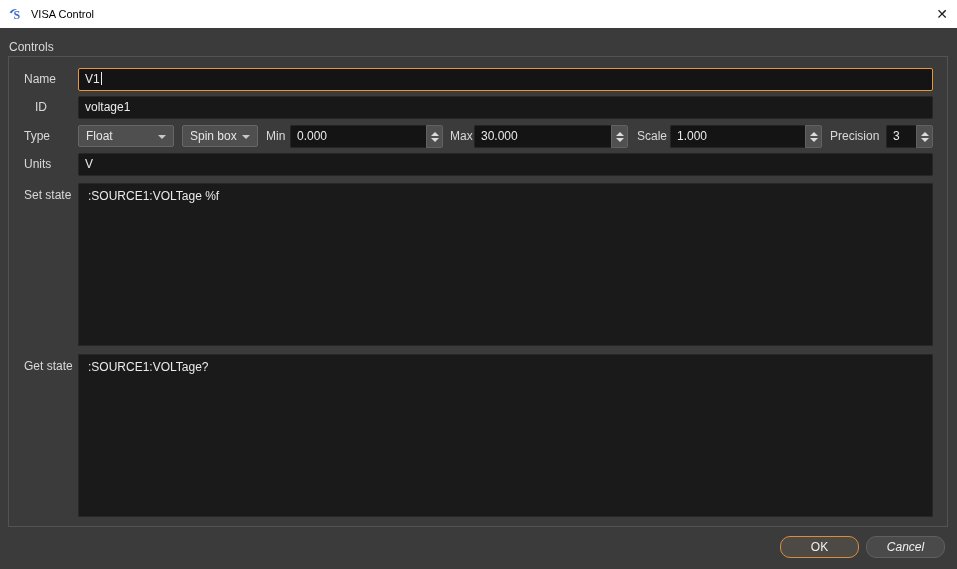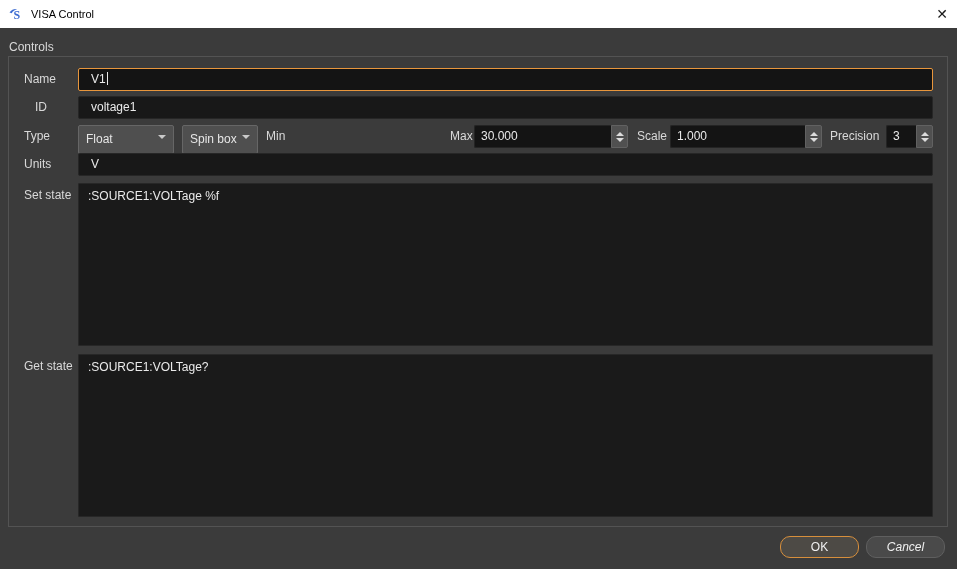--- a/index.html
+++ b/index.html
@@ -33,42 +33,42 @@
     position: absolute; left: 8px; top: 56px; width: 940px; height: 471px;
     border: 1px solid #535353; background: #3b3b3b;
   }
 
   .field-label { position: absolute; color: #d9d9d9; line-height: 23px; height: 23px; }
 
   .text-input {
     position: absolute; height: 23px;
     background: #181818; color: #eaeaea;
     border: 1px solid #262626; border-radius: 2px;
-    line-height: 21px; padding: 0 12px;
+    line-height: 21px; padding: 0 6px;
     white-space: pre; overflow: hidden;
   }
   .text-input.focused { border: 1px solid #e8963c; background: #141414; }
   .caret {
     display: inline-block; width: 1px; height: 13px;
     background: #eaeaea; vertical-align: -2px; margin-left: 1px;
   }
 
   .textarea {
     position: absolute; width: 855px;
     background: #1a1a1a; color: #eaeaea;
     border: 1px solid #272727; border-radius: 1px;
     padding: 4px 9px; line-height: 16px; white-space: pre-wrap;
   }
 
   
   .combo {
-    position: absolute; height: 29px;
+    position: absolute; height: 22px;
     background: #4f4f4f; border: 1px solid #666666; border-radius: 2px;
     color: #e6e6e6; line-height: 21px; padding: 0 18px 0 7px;
-    display: flex; align-items: center;
+    display: flex; 
   }
   .combo .combo-arrow {
     position: absolute; right: 7px; top: 9px;
     width: 0; height: 0;
     border-left: 4px solid transparent; border-right: 4px solid transparent;
     border-top: 4px solid #c9c9c9;
   }
 
   
   .spinbox { position: absolute; height: 23px; display: flex; }
@@ -128,20 +128,27 @@
     <span>Float</span>
     <span class="combo-arrow"></span>
   </div>
 
   <div class="combo" style="left:182px; top:125px; width:76px;">
     <span>Spin box</span>
     <span class="combo-arrow"></span>
   </div>
 
   <div class="field-label" style="left:266px; top:125px;">Min</div>
+  <div class="spinbox" style="left:290px; top:125px; width:153px;">
+    <div class="spin-value">0.000</div>
+    <div class="spin-buttons">
+      <span class="spin-up"></span>
+      <span class="spin-down"></span>
+    </div>
+  </div>
 
   <div class="field-label" style="left:450px; top:125px;">Max</div>
   <div class="spinbox" style="left:474px; top:125px; width:154px;">
     <div class="spin-value">30.000</div>
     <div class="spin-buttons">
       <span class="spin-up"></span>
       <span class="spin-down"></span>
     </div>
   </div>
 

